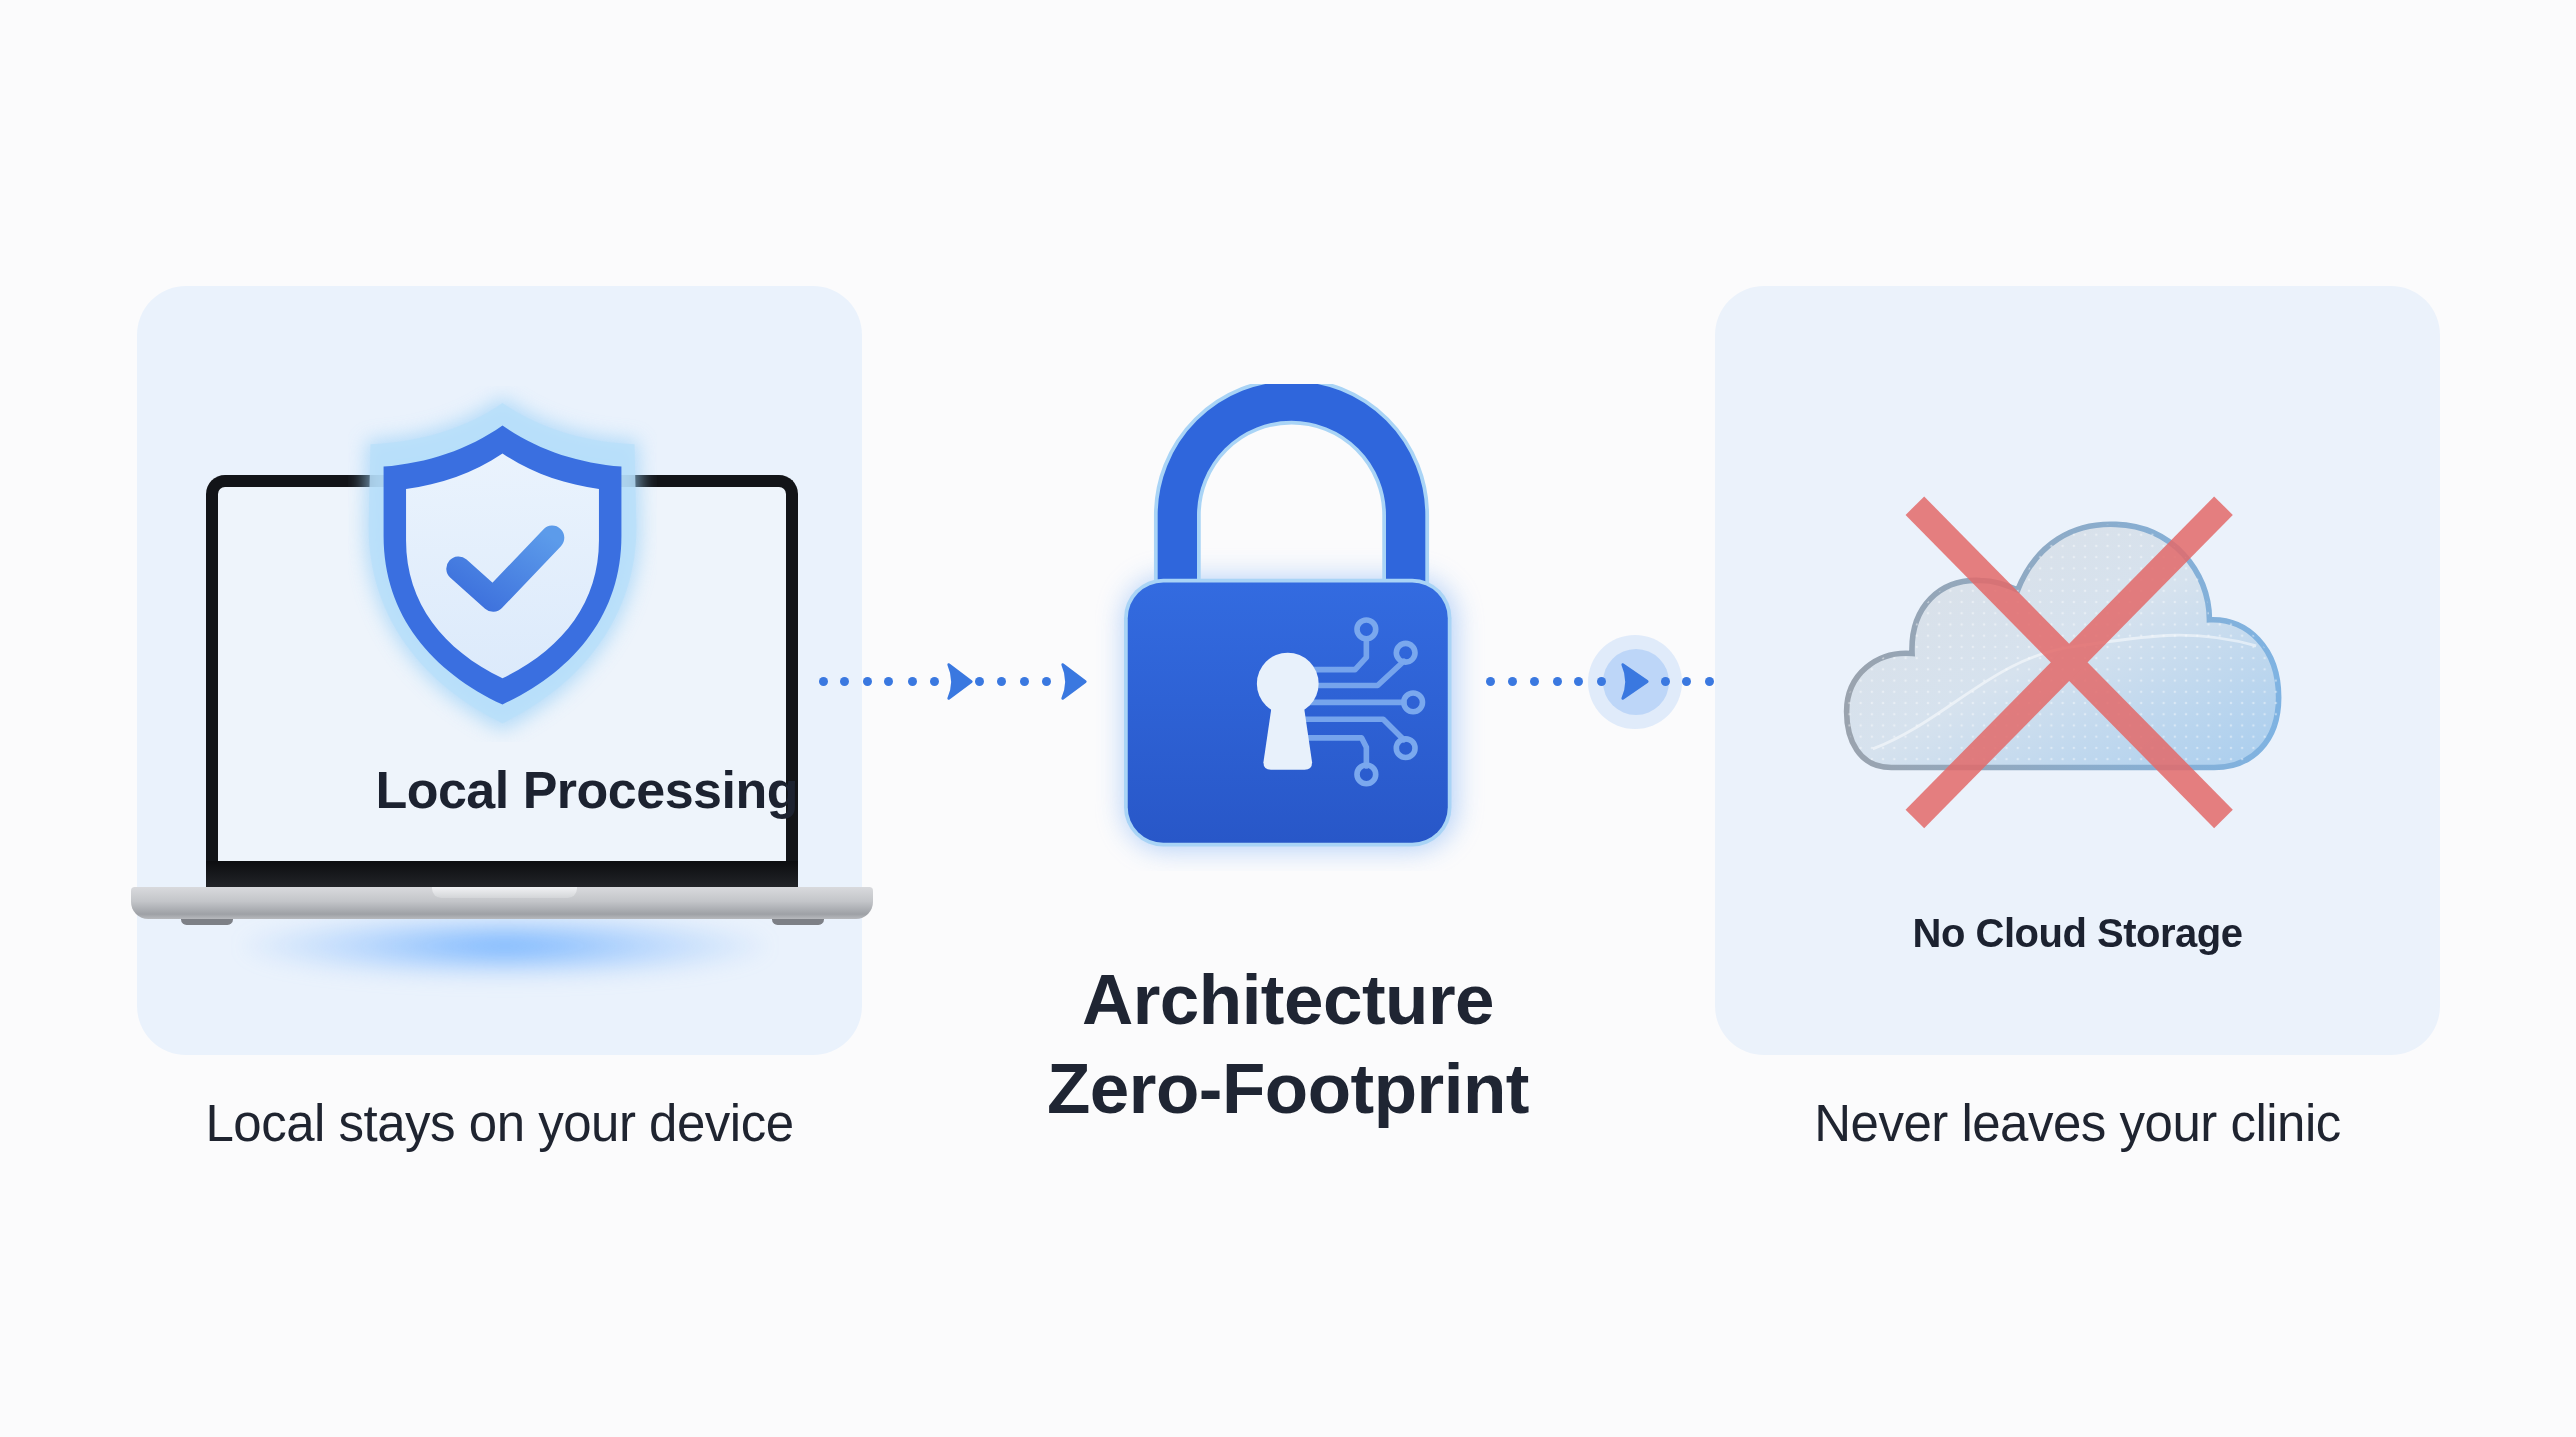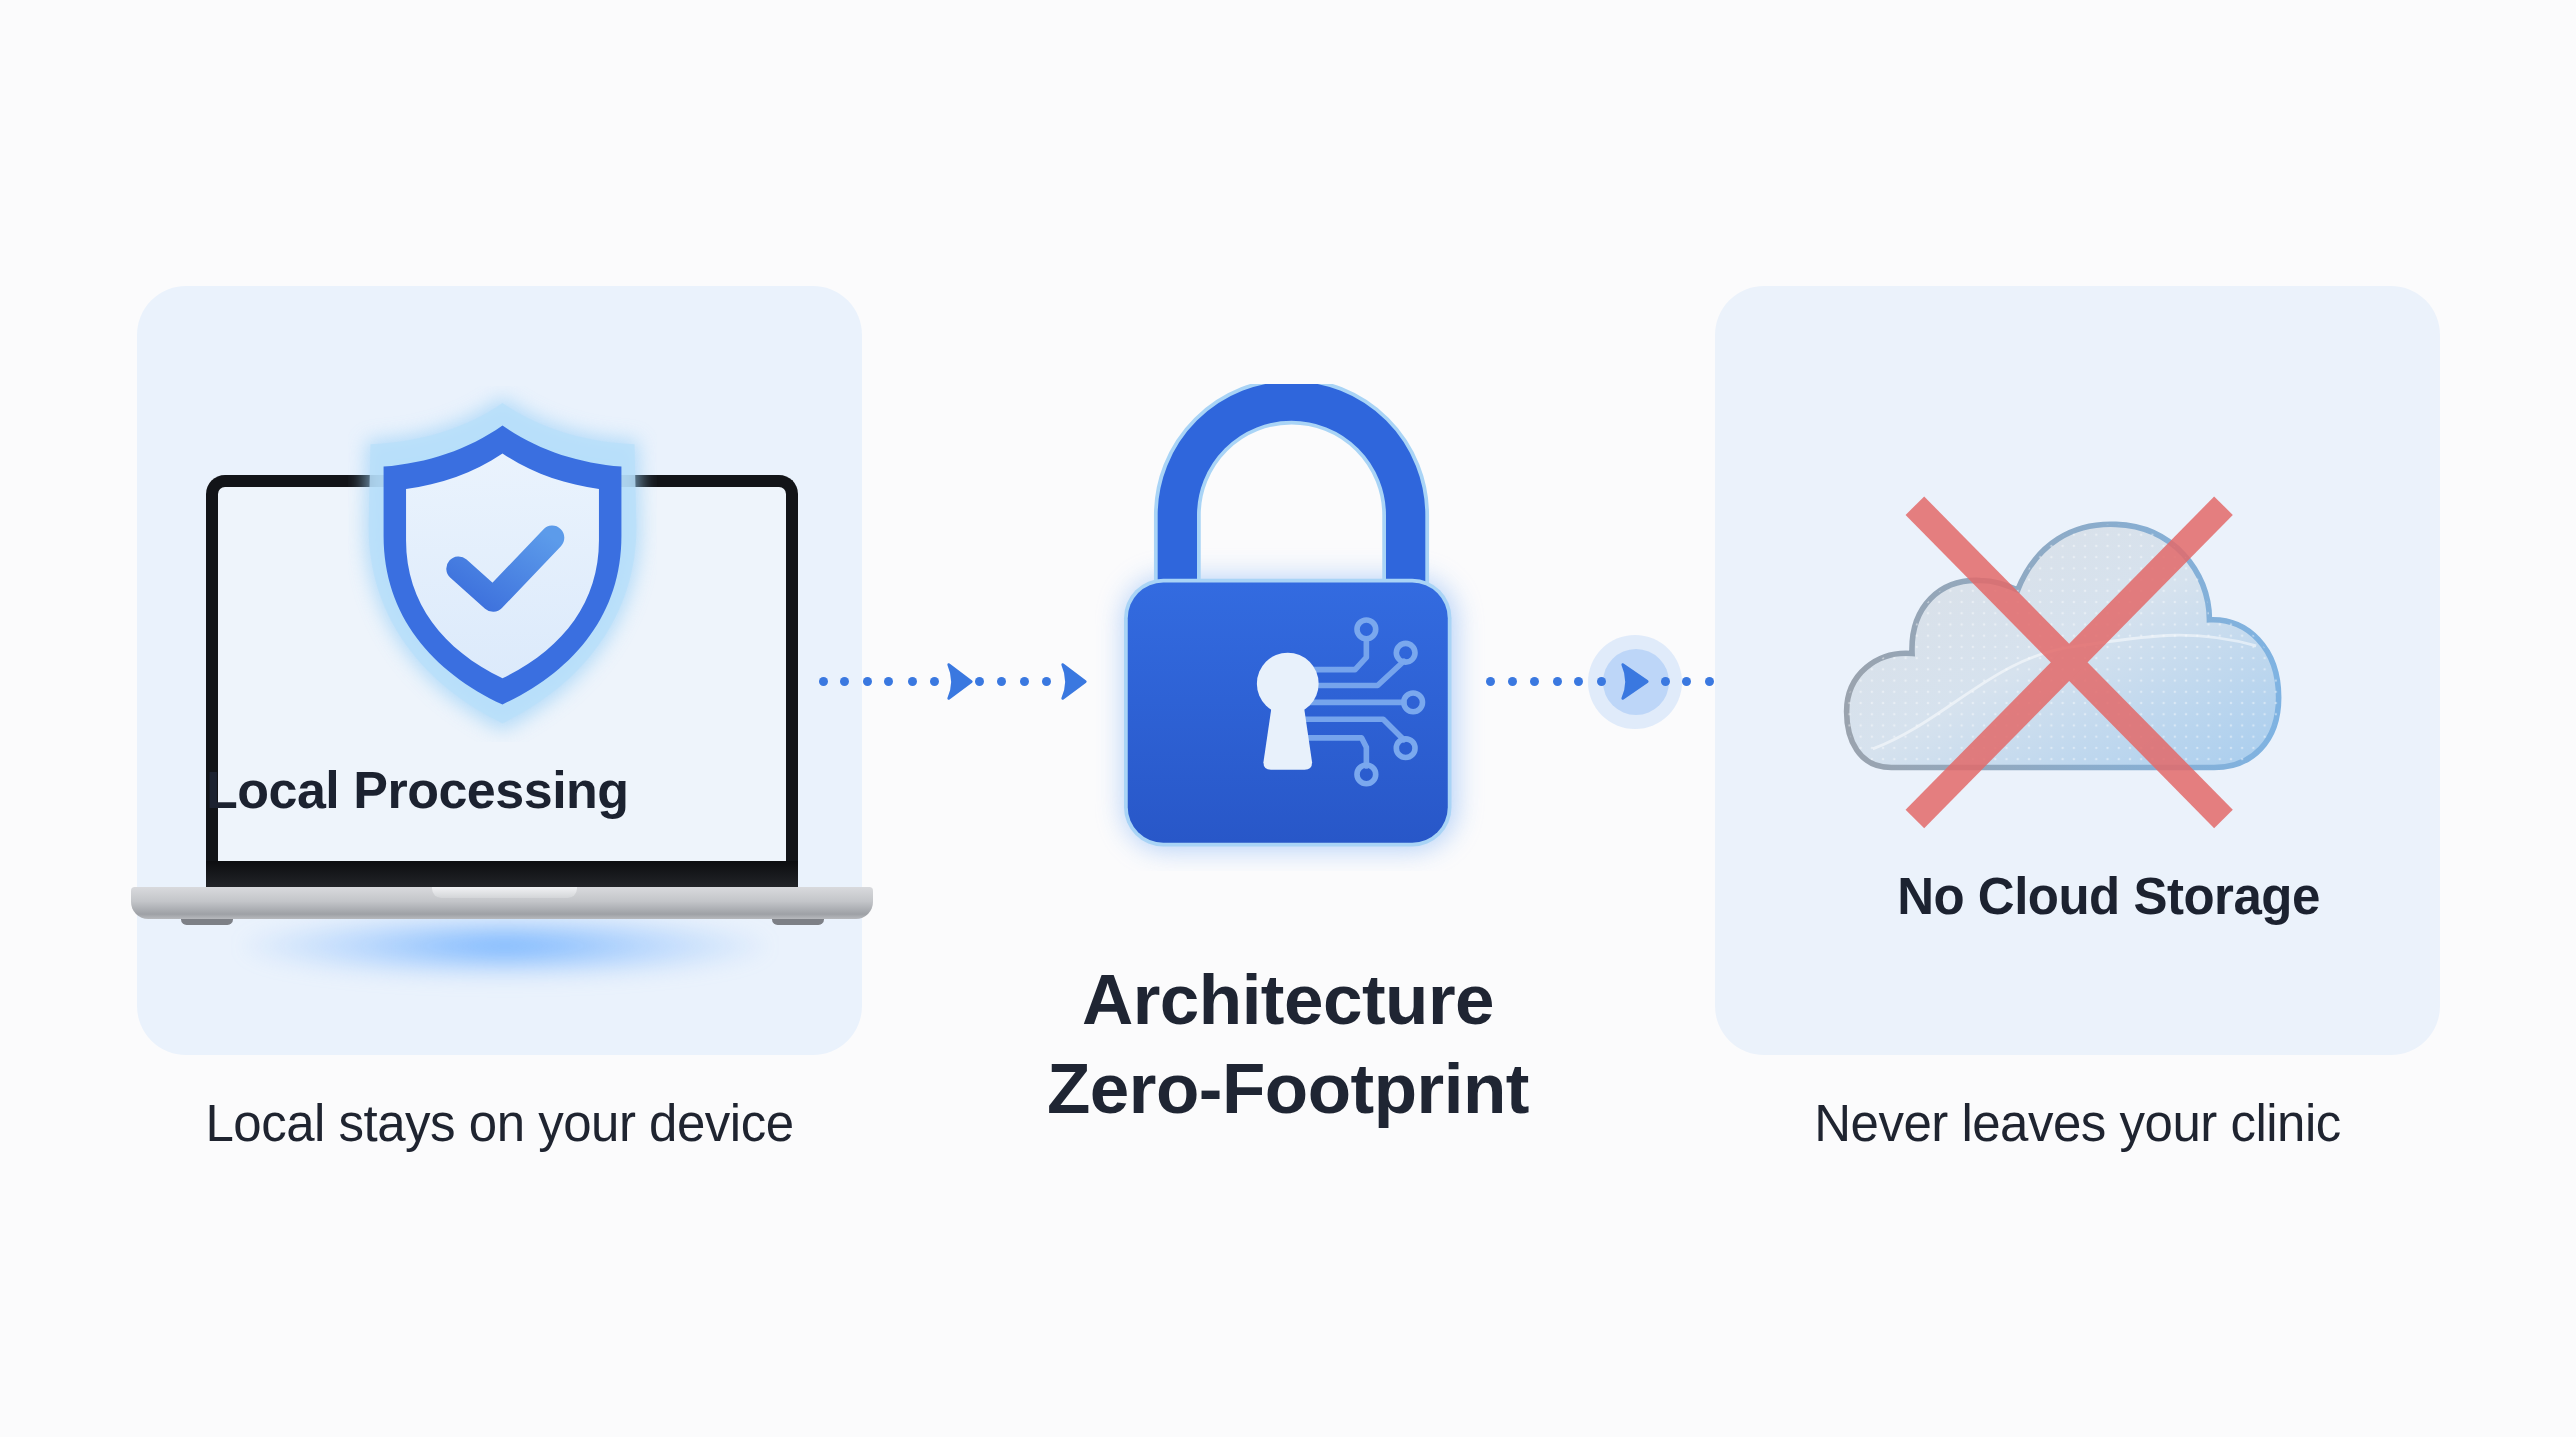--- a/index.html
+++ b/index.html
@@ -38,21 +38,21 @@
     background: linear-gradient(#d9dadd 0%, #c3c5c9 45%, #9ea1a6 85%, #b7b9bd 100%);
   }
   .laptop-notch {
     position: absolute; left: 432px; top: 887px; width: 145px; height: 11.2px;
     border-radius: 0 0 9.4px 9.4px; background: linear-gradient(#f1f2f4, #d3d5d8);
   }
   .laptop-foot { position: absolute; top: 919px; width: 52px; height: 5.6px; border-radius: 0 0 5.6px 5.6px; background: #7d8086; }
 
   .screen-label {
     position: absolute; left: 206px; width: 592px; top: 760px;
-    text-align: left; font-size: 52px; font-weight: 700; letter-spacing: -0.5px;
+    text-align: right; font-size: 52px; font-weight: 700; letter-spacing: -0.5px;
     color: #1C2230; line-height: 60px;
   }
 
   .shield-wrap { position: absolute; left: 348px; top: 386px; width: 309px; height: 356px; }
 
   
   .flow { position: absolute; top: 659px; height: 45px; }
   .dot { position: absolute; top: 18px; width: 9.4px; height: 9.4px; border-radius: 50%; background: #3A78E0; }
   .arrowhead { position: absolute; top: 0; }
 
@@ -62,22 +62,22 @@
   }
   .relay-ring-inner {
     position: absolute; left: 1603px; top: 649px; width: 66px; height: 66px; border-radius: 50%;
     background: rgba(160, 196, 245, 0.55);
   }
 
   .lock-wrap { position: absolute; left: 1095px; top: 384px; width: 393px; height: 487px; }
   .cloud-wrap { position: absolute; left: 1835px; top: 487px; width: 459px; height: 346px; }
 
   .card-title-right {
-    position: absolute; left: 1715px; width: 725px; top: 866px; text-align: center;
-    font-size: 51px; font-weight: 700; letter-spacing: -0.5px; color: #1C2230; line-height: 62px; padding-left: 31px;
+    position: absolute; left: 1715px; width: 725px; top: 902px; text-align: center;
+    font-size: 40px; font-weight: 700; letter-spacing: -0.5px; color: #1C2230; line-height: 62px;
   }
   .main-title {
     position: absolute; left: 1007px; width: 562px; top: 955px; text-align: center;
     font-size: 71px; font-weight: 700; line-height: 89px; color: #1F2533; letter-spacing: -0.5px;
   }
   .caption {
     position: absolute; top: 1093px; font-size: 51px; font-weight: 400; color: #1F2430;
     text-align: center; line-height: 62px; letter-spacing: -0.5px;
   }
   .caption.left { left: 137px; width: 725px; }

